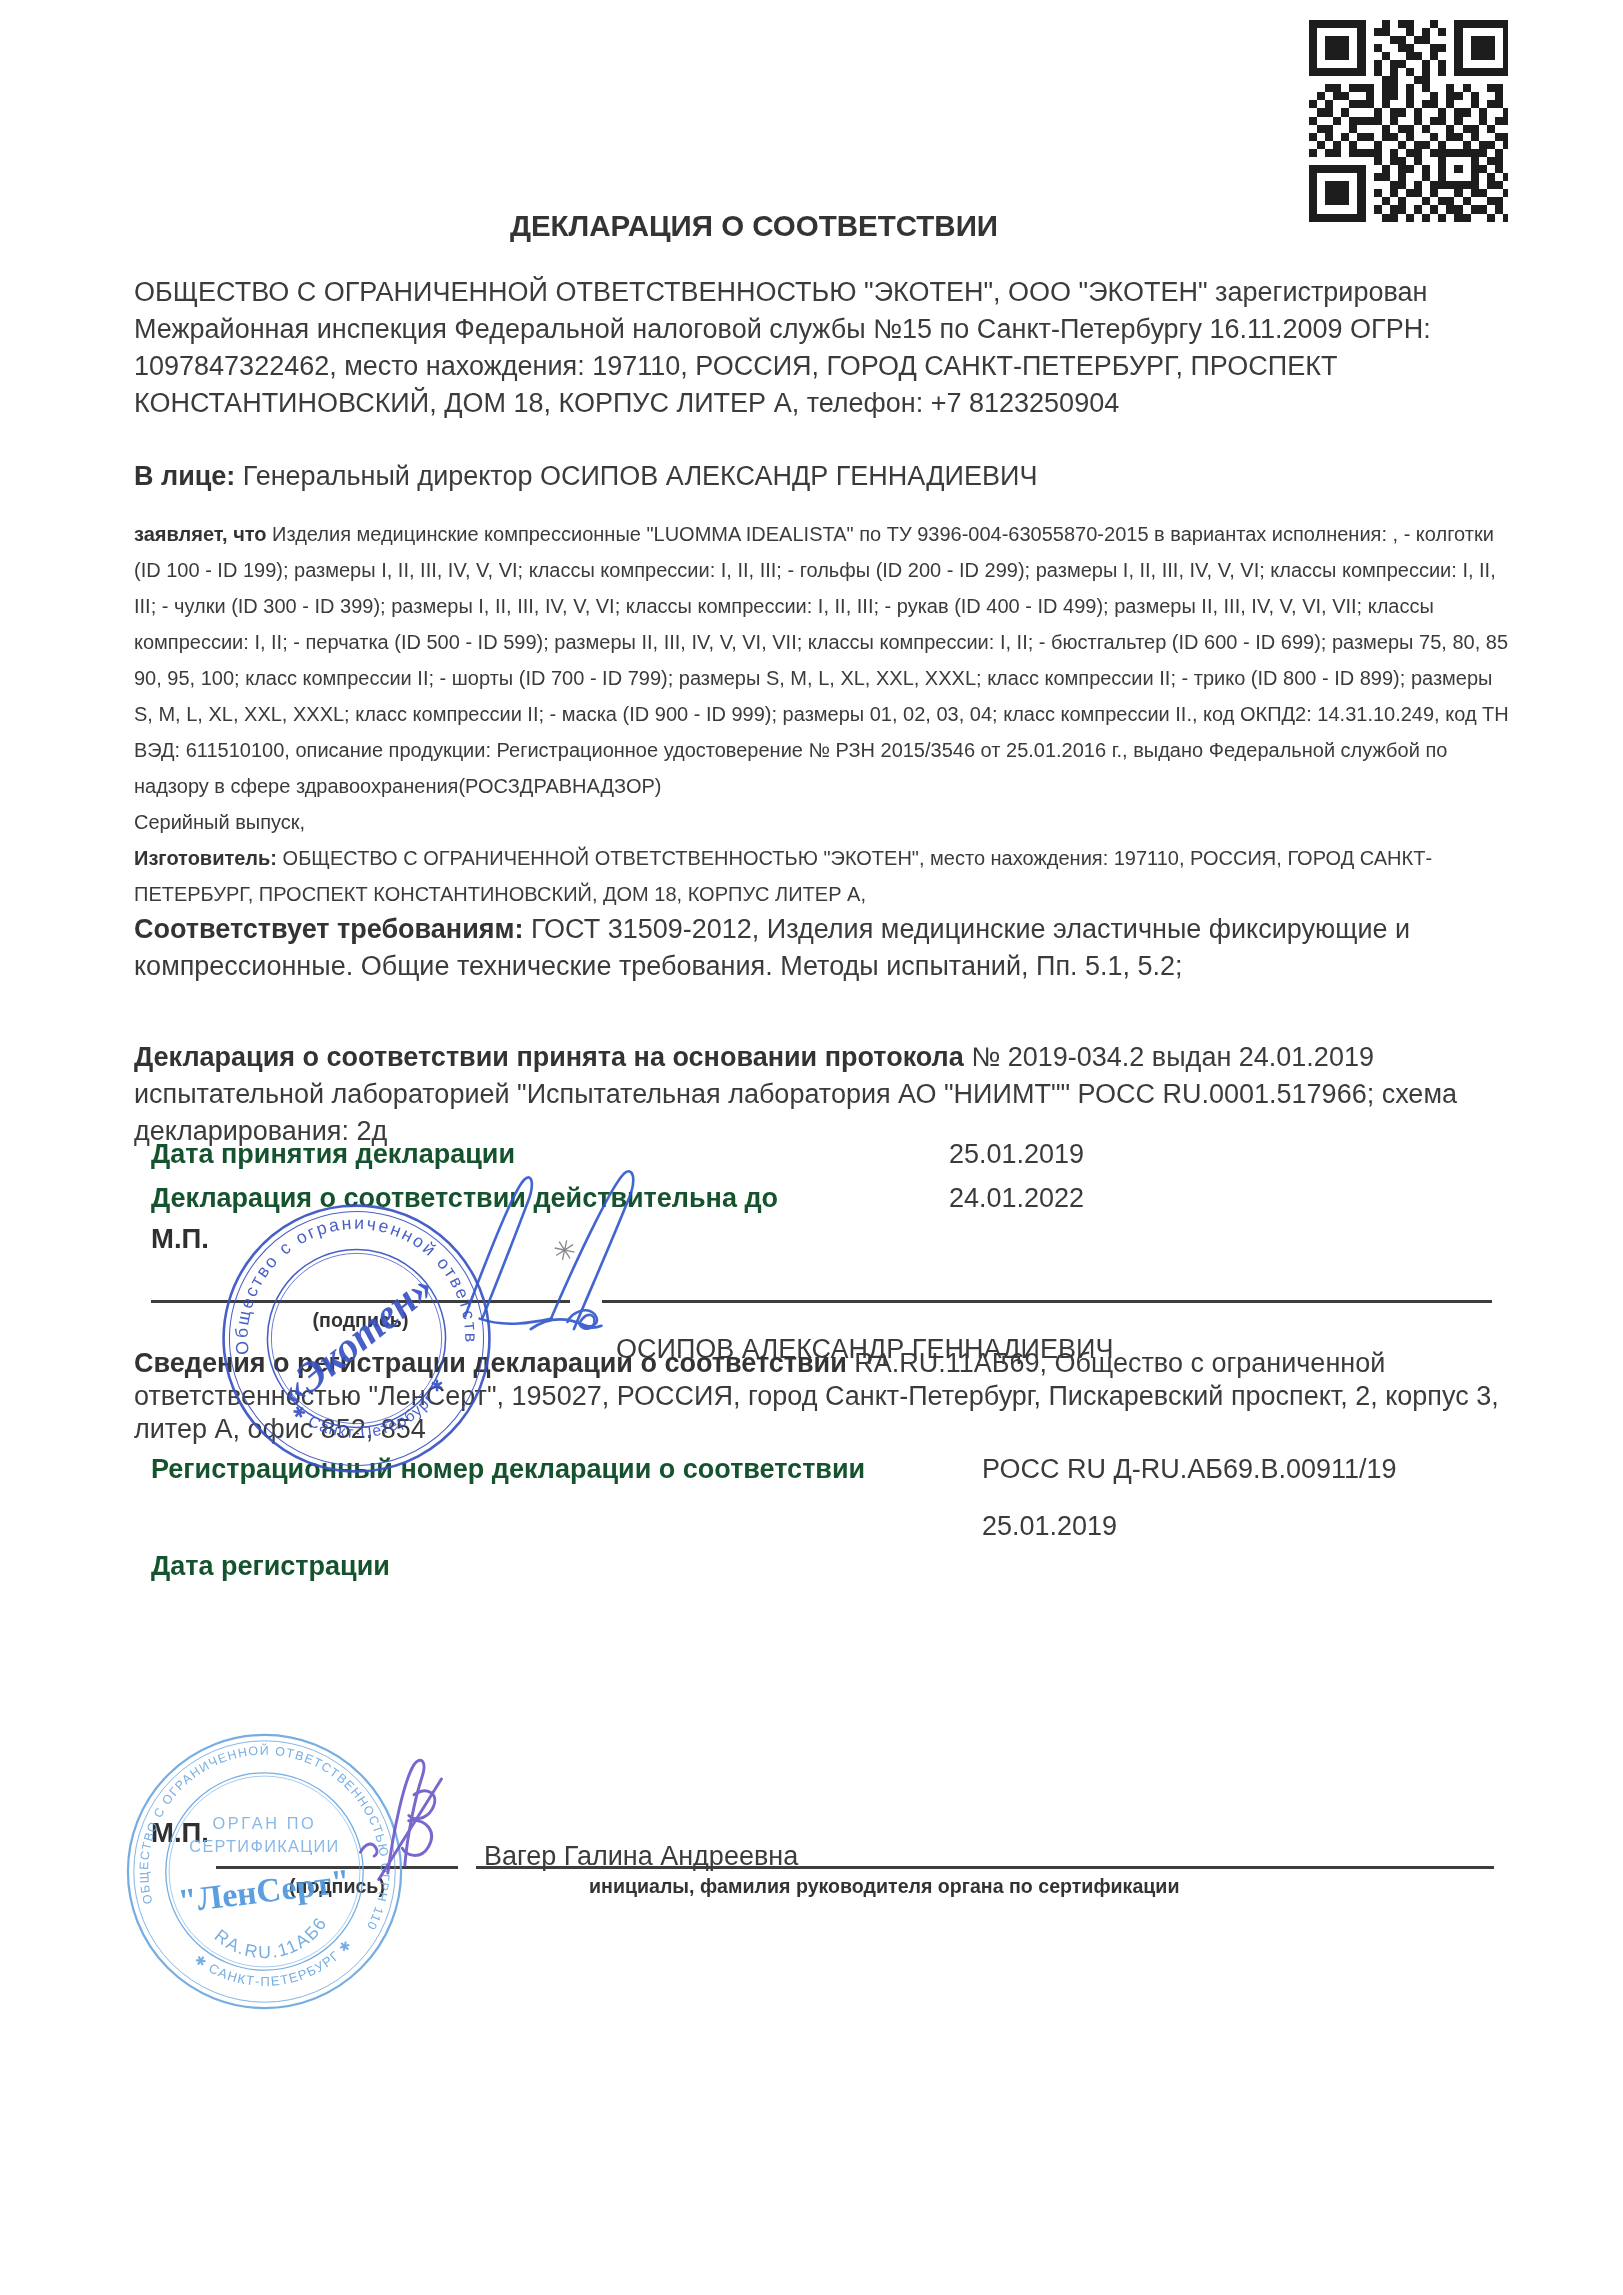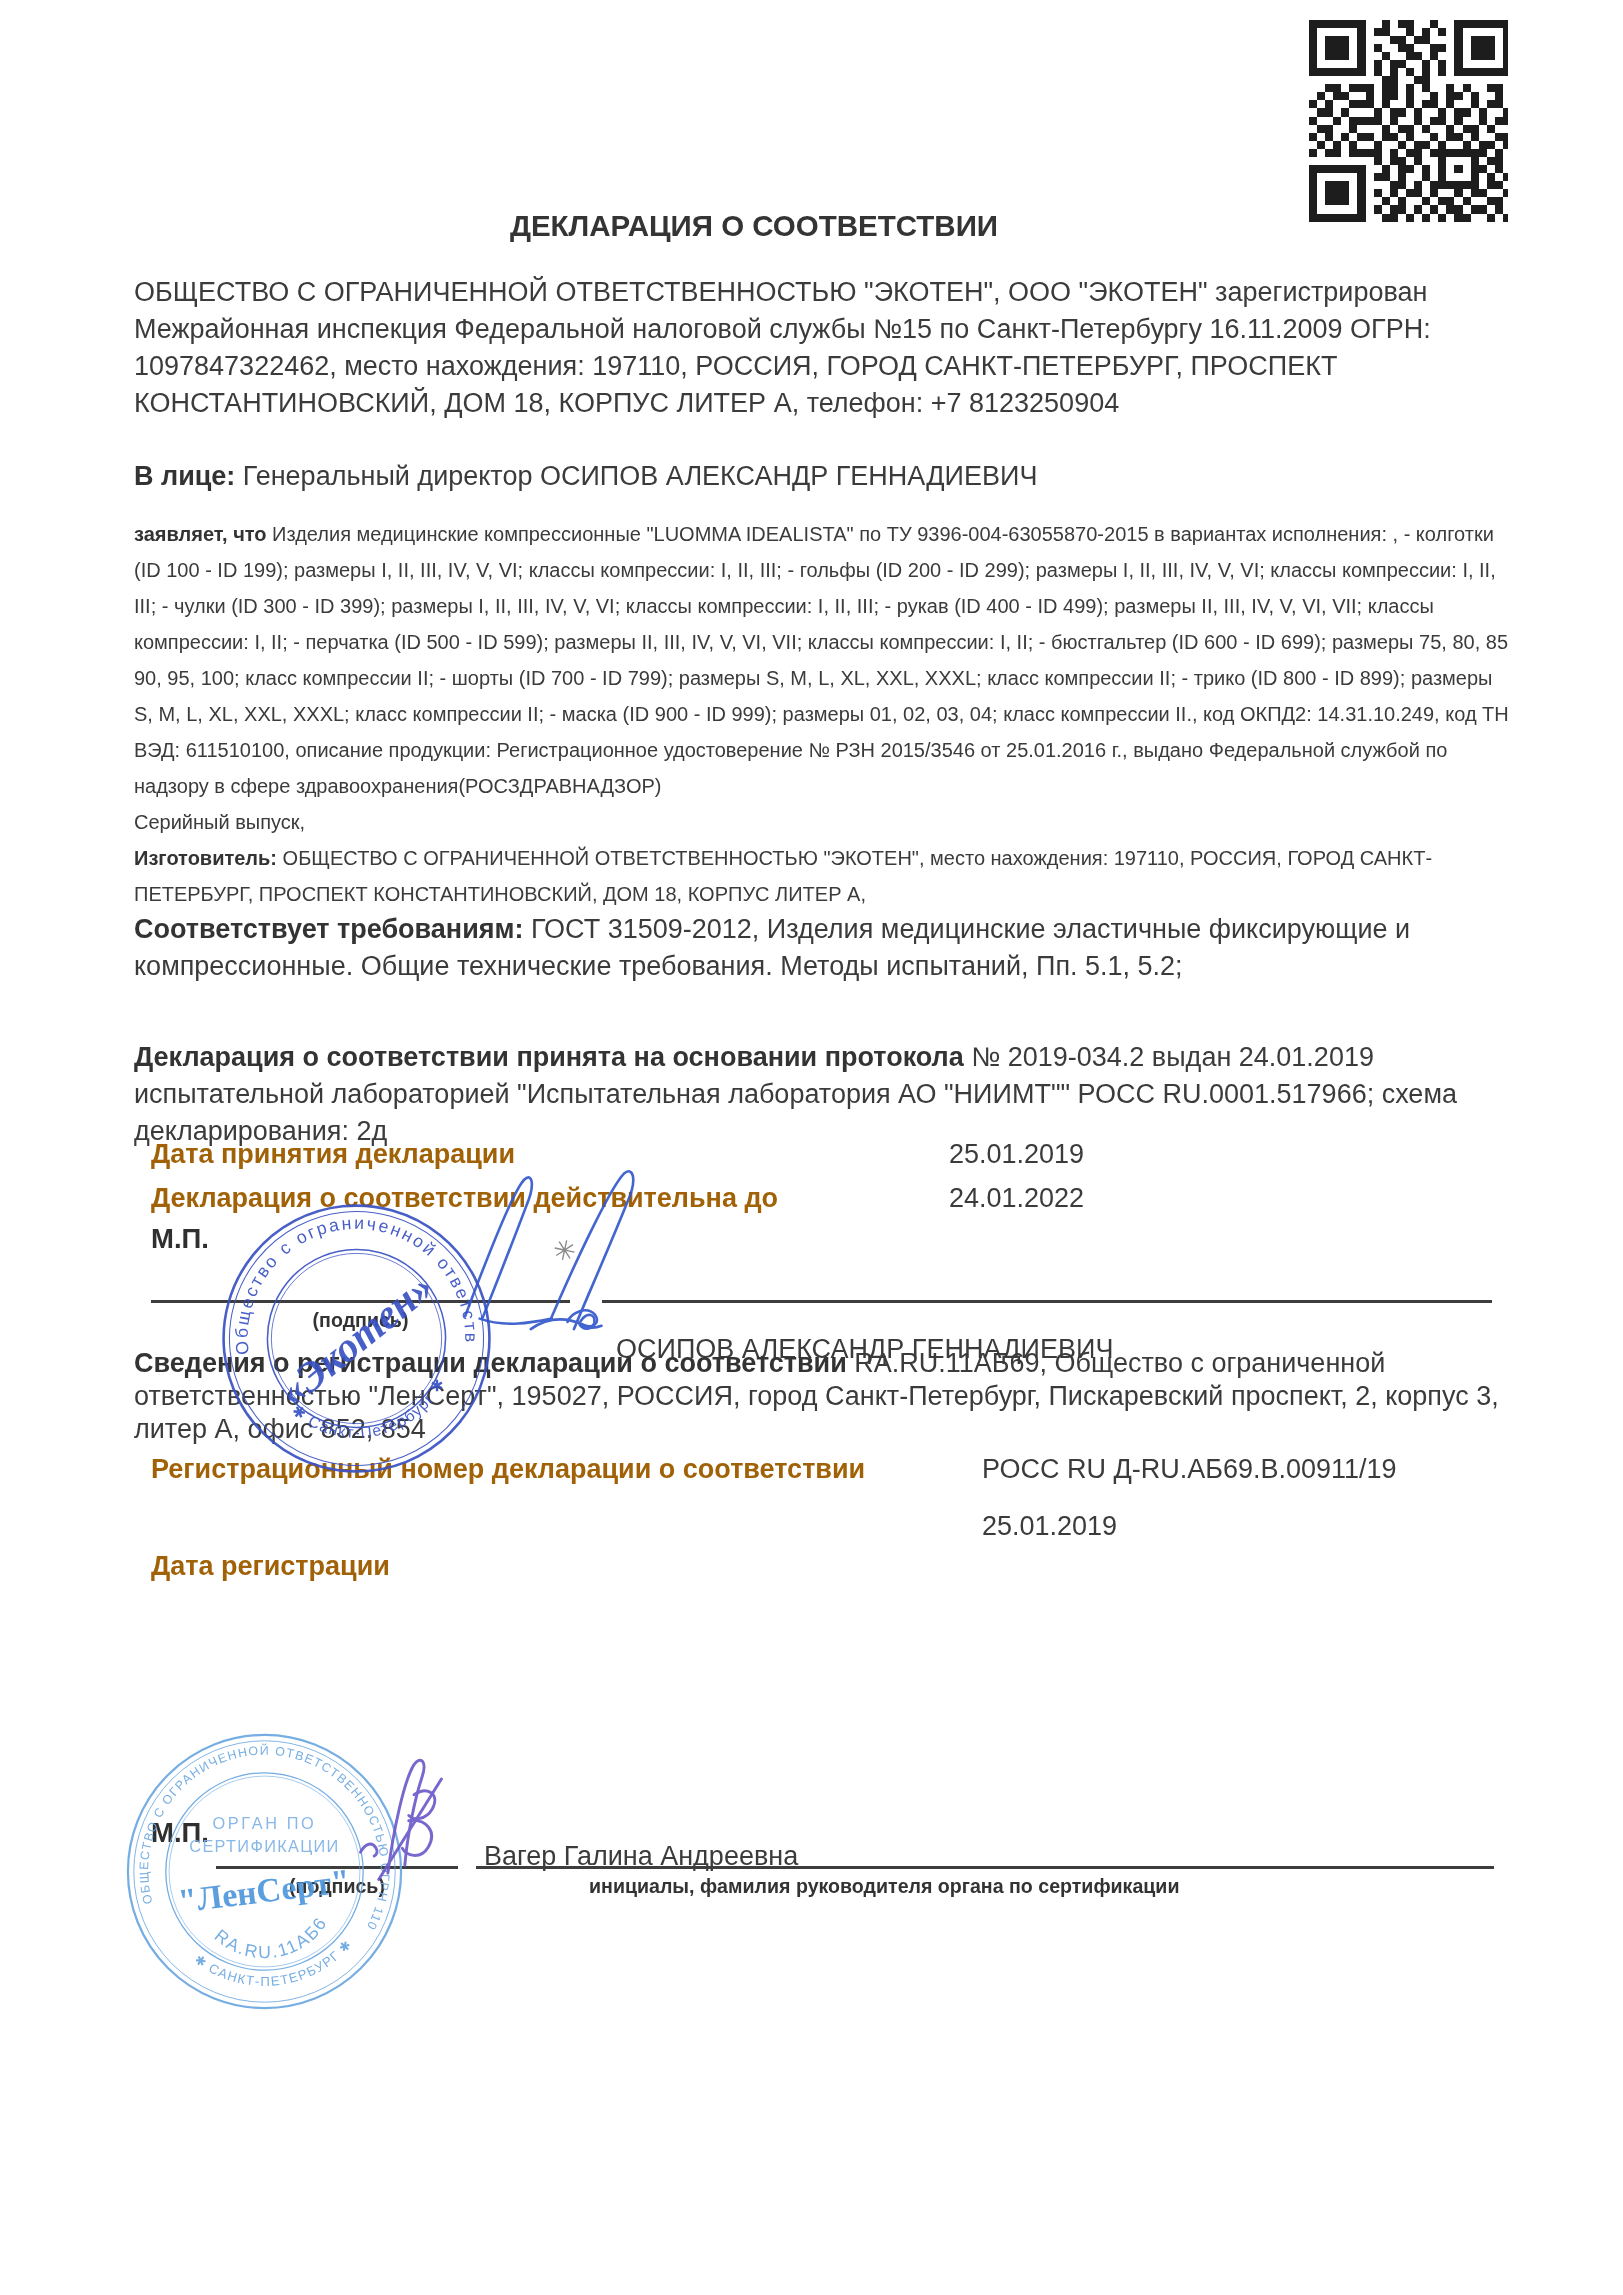--- a/index.html
+++ b/index.html
@@ -6,21 +6,21 @@
   html,body { background:#ffffff; }
   .page {
     position:relative; width:1508px; height:2295px; background:#fff;
     font-family:"Liberation Sans", sans-serif; color:#3b3b3b; overflow:hidden;
   }
   .abs { position:absolute; }
   .title { top:209px; left:0; right:0; text-align:center; font-size:29.5px; font-weight:bold; color:#343434; }
   .para { left:134px; width:1378px; font-size:27px; line-height:37px; }
   .small-para { left:134px; width:1381px; font-size:20px; line-height:36px; }
   b, .b { font-weight:bold; color:#333; }
-  .row-label { left:151px; font-size:27px; font-weight:bold; color:#a16207; }
+  .row-label { left:151px; font-size:27px; font-weight:bold; color:#14532d; }
   .row-value { font-size:27px; }
   .mp { font-size:27.5px; font-weight:bold; color:#2f2f2f; }
   .sig-line { height:2.6px; background:#3d3d3d; }
   .caption { font-size:19.6px; font-weight:bold; color:#333; text-align:center; }
   .name-over-line { font-size:27px; color:#3b3b3b; }
   .qr { display:grid; background:#fff; }
   .qr div { background:transparent; }
   .qr div.on { background:#1d1d1d; }
   .stamp-svg { opacity:0.92; }
   .ring-text { font-family:"Liberation Sans", sans-serif; }

